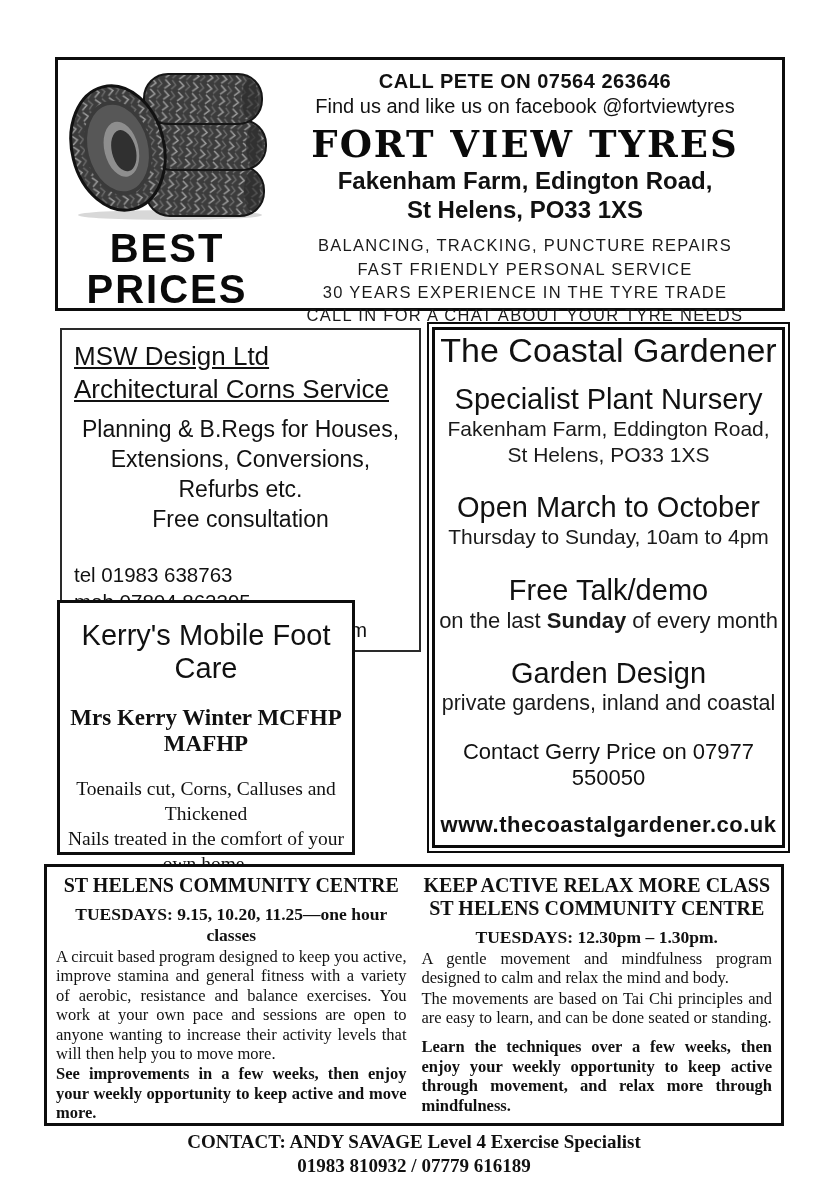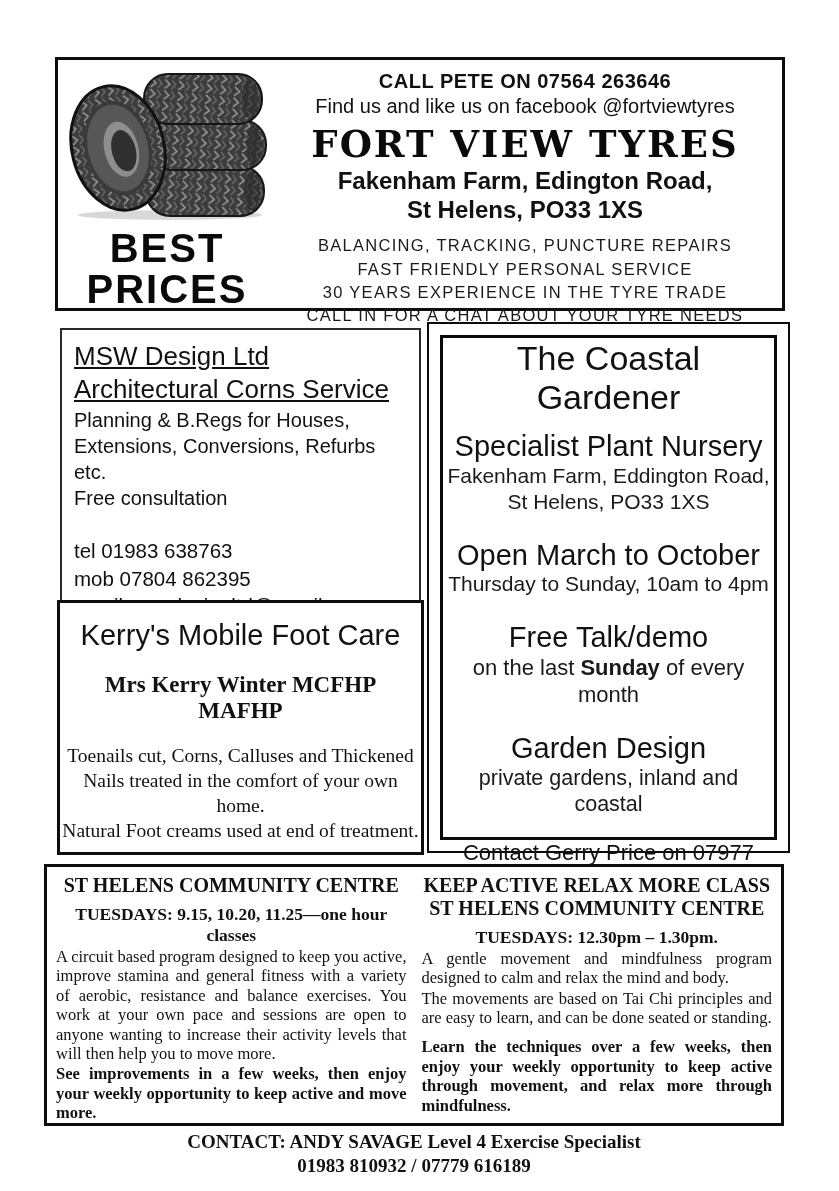--- a/index.html
+++ b/index.html
@@ -38,43 +38,43 @@
   .tyres-services { margin-top: 10px; }
   .tyres-services div { font-size: 16.5px; letter-spacing: 1.3px; line-height: 1.4; color: #1a1a1a; }
 
   
   .msw-box {
     left: 60px; top: 328px; width: 361px; height: 324px;
     border: 2px solid #2a2a2a;
     padding: 10px 12px 0 12px;
   }
   .msw-title { font-size: 26px; text-decoration: underline; line-height: 1.25; }
-  .msw-body { font-size: 20px; line-height: 1.3; margin-top: 2px; }
+  .msw-body { font-size: 23px; line-height: 1.3; margin-top: 10px; text-align: center; }
   .msw-contact { font-size: 20.5px; line-height: 1.35; margin-top: 26px; }
 
   
   .coastal-box {
     left: 427px; top: 322px; width: 363px; height: 531px;
-    border: 2px solid #0a0a0a; padding: 11px;
+    border: 2px solid #0a0a0a; padding: 3px;
   }
   .coastal-inner {
     border: 3px solid #0a0a0a; width: 100%; height: 100%;
     text-align: center; padding: 0 2px;
   }
   .coastal-title { font-size: 34px; line-height: 1.15; margin-top: 1px; }
   .coastal-h2 { font-size: 29px; line-height: 1.1; }
   .coastal-sub { font-size: 21px; line-height: 1.25; color: #1a1a1a; }
   .coastal-talk-sub { font-size: 22px; }
   .coastal-contact { font-size: 22px; margin-top: 22px; }
   .coastal-web { font-size: 22px; font-weight: bold; letter-spacing: 0.5px; margin-top: 21px; }
   .mt14 { margin-top: 14px; } .mt24 { margin-top: 24px; }
 
   
   .kerry-box {
-    left: 57px; top: 600px; width: 367px; height: 255px;
+    left: 57px; top: 600px; width: 298px; height: 255px;
     border: 3px solid #0d0d0d;
     text-align: center; padding: 8px 2px 0 2px;
   }
   .kerry-title { font-size: 29px; margin-top: 8px; }
   .kerry-practitioner {
     font-family: "Liberation Serif", serif; font-weight: bold;
     font-size: 23px; margin-top: 20px;
   }
   .kerry-body {
     font-family: "Liberation Serif", serif;

